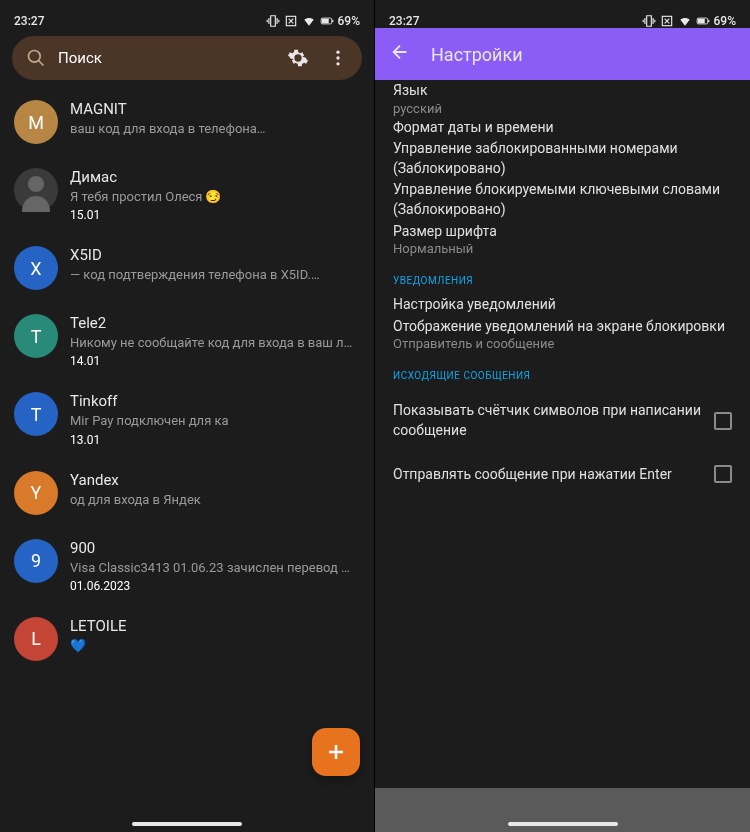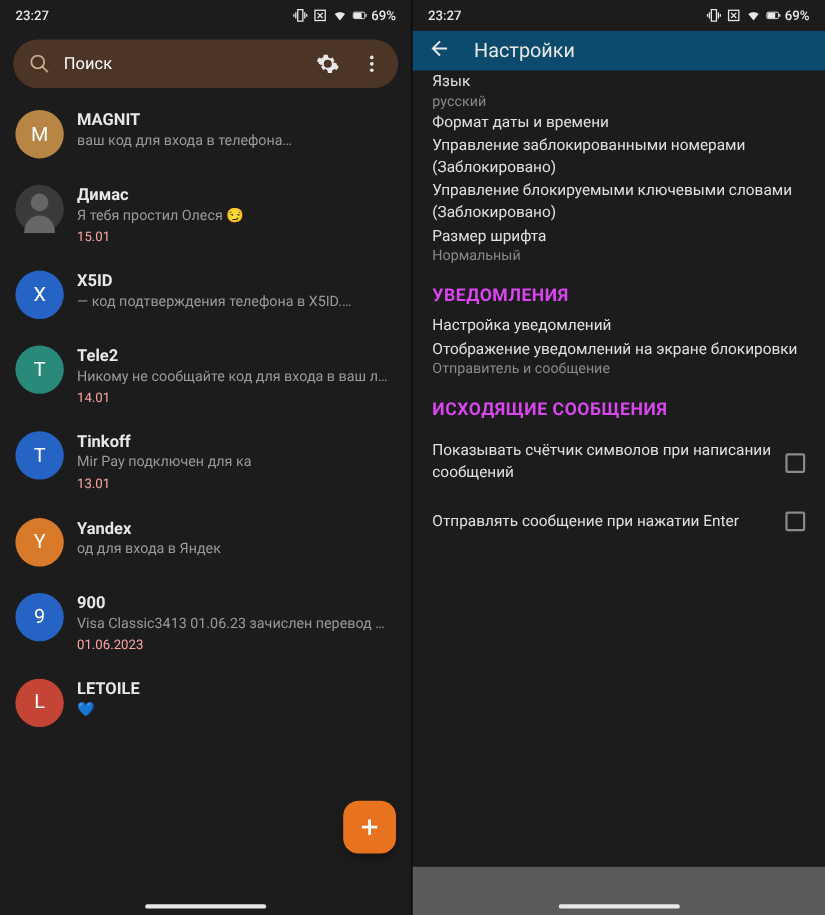--- a/index.html
+++ b/index.html
@@ -1,46 +1,46 @@
 <!DOCTYPE html>
 <html><head>
 <meta charset="utf-8">
 <style>
 *{margin:0;padding:0;box-sizing:border-box;font-family:-apple-system,BlinkMacSystemFont,"Segoe UI",Roboto,sans-serif}
 body{width:750px;height:832px;background:#1a1a1a;display:flex;overflow:hidden}
 .pane{width:375px;height:832px;background:#1c1c1c;position:relative;overflow:hidden}
 .pane-left{border-right:1px solid #000}
-.status-bar{height:28px;display:flex;align-items:center;padding:0 14px;color:#e8e8e8;font-size:12px;font-weight:500}
+.status-bar{height:28px;display:flex;align-items:flex-end;padding:0 14px;color:#e8e8e8;font-size:12px;font-weight:500}
 .status-time{flex:1}
 .status-icons{display:flex;gap:4px;align-items:center}
 .status-icons svg{width:14px;height:14px}
 .search-wrap{padding:8px 12px}
 .search-bar{background:#4a3526;border-radius:24px;height:44px;display:flex;align-items:center;padding:0 8px 0 14px}
 .search-icon{color:#c4a98a;margin-right:12px}
 .search-text{flex:1;color:#ffffff;font-size:15px}
 .search-actions{display:flex;gap:8px;align-items:center}
 .icon-btn{width:32px;height:32px;display:flex;align-items:center;justify-content:center;color:#e8e8e8}
 .chat-list{padding:0}
 .chat-item{display:flex;padding:12px 14px;align-items:flex-start;gap:12px}
 .avatar{width:44px;height:44px;border-radius:50%;display:flex;align-items:center;justify-content:center;font-size:18px;font-weight:400;color:#fff;flex-shrink:0}
 .avatar-img{background:#3a3a3a;background-size:cover}
 .chat-content{flex:1;min-width:0}
-.chat-name{color:#e8e8e8;font-size:15px;font-weight:700;margin-bottom:2px}
+.chat-name{color:#e8e8e8;font-size:15px;font-weight:400;margin-bottom:2px}
 .chat-preview{color:#9a9a9a;font-size:13px;white-space:nowrap;overflow:hidden;text-overflow:ellipsis;line-height:1.4}
-.chat-date{color:#fca5a5;font-size:12px;margin-top:2px}
+.chat-date{color:#ffffff;font-size:12px;margin-top:2px}
 .fab{position:absolute;bottom:56px;right:14px;width:48px;height:48px;border-radius:14px;background:#e8731f;display:flex;align-items:center;justify-content:center;box-shadow:0 4px 8px rgba(0,0,0,.3)}
 .home-indicator{position:absolute;bottom:6px;left:50%;transform:translateX(-50%);width:110px;height:4px;background:#e8e8e8;border-radius:2px}
-.settings-header{height:36px;display:flex;align-items:center;padding:0 14px;gap:20px;background:#0c4a6e}
+.settings-header{height:52px;display:flex;align-items:center;padding:0 14px;gap:20px;background:#8b5cf6}
 .back-btn{color:#e8e8e8}
 .settings-title{color:#e8e8e8;font-size:18px;font-weight:400}
 .settings-body{padding:0}
 .setting-item{padding:1px 18px}
 .setting-label{color:#e0e0e0;font-size:14px;line-height:1.4}
 .setting-sub{color:#8a8a8a;font-size:13px;margin-top:0}
-.section-header{color:#d946ef;font-size:16px;font-weight:700;padding:18px 18px 8px;letter-spacing:.5px}
+.section-header{color:#0ea5e9;font-size:10px;font-weight:400;padding:18px 18px 8px;letter-spacing:.5px}
 .setting-row{display:flex;align-items:center;padding:12px 18px;gap:12px}
 .setting-row .setting-label{flex:1}
 .checkbox{width:18px;height:18px;border:2px solid #8a8a8a;border-radius:2px;flex-shrink:0}
 .footer-bar{position:absolute;bottom:0;left:0;right:0;height:44px;background:#5a5a5a}
 .pane-right .home-indicator{bottom:6px}
 </style>
 </head>
 <body>
 
 <div class="pane pane-left">
@@ -214,21 +214,21 @@
       <div class="section-header">УВЕДОМЛЕНИЯ</div>
       <div class="setting-item">
         <div class="setting-label">Настройка уведомлений</div>
       </div>
       <div class="setting-item">
         <div class="setting-label">Отображение уведомлений на экране блокировки</div>
         <div class="setting-sub">Отправитель и сообщение</div>
       </div>
       <div class="section-header">ИСХОДЯЩИЕ СООБЩЕНИЯ</div>
       <div class="setting-row">
-        <div class="setting-label">Показывать счётчик символов при написании сообщений</div>
+        <div class="setting-label">Показывать счётчик символов при написании сообщение</div>
         <div class="checkbox"></div>
       </div>
       <div class="setting-row">
         <div class="setting-label">Отправлять сообщение при нажатии Enter</div>
         <div class="checkbox"></div>
       </div>
     </div>
   <div class="footer-bar"></div>
   <div class="home-indicator"></div>
 </div>

